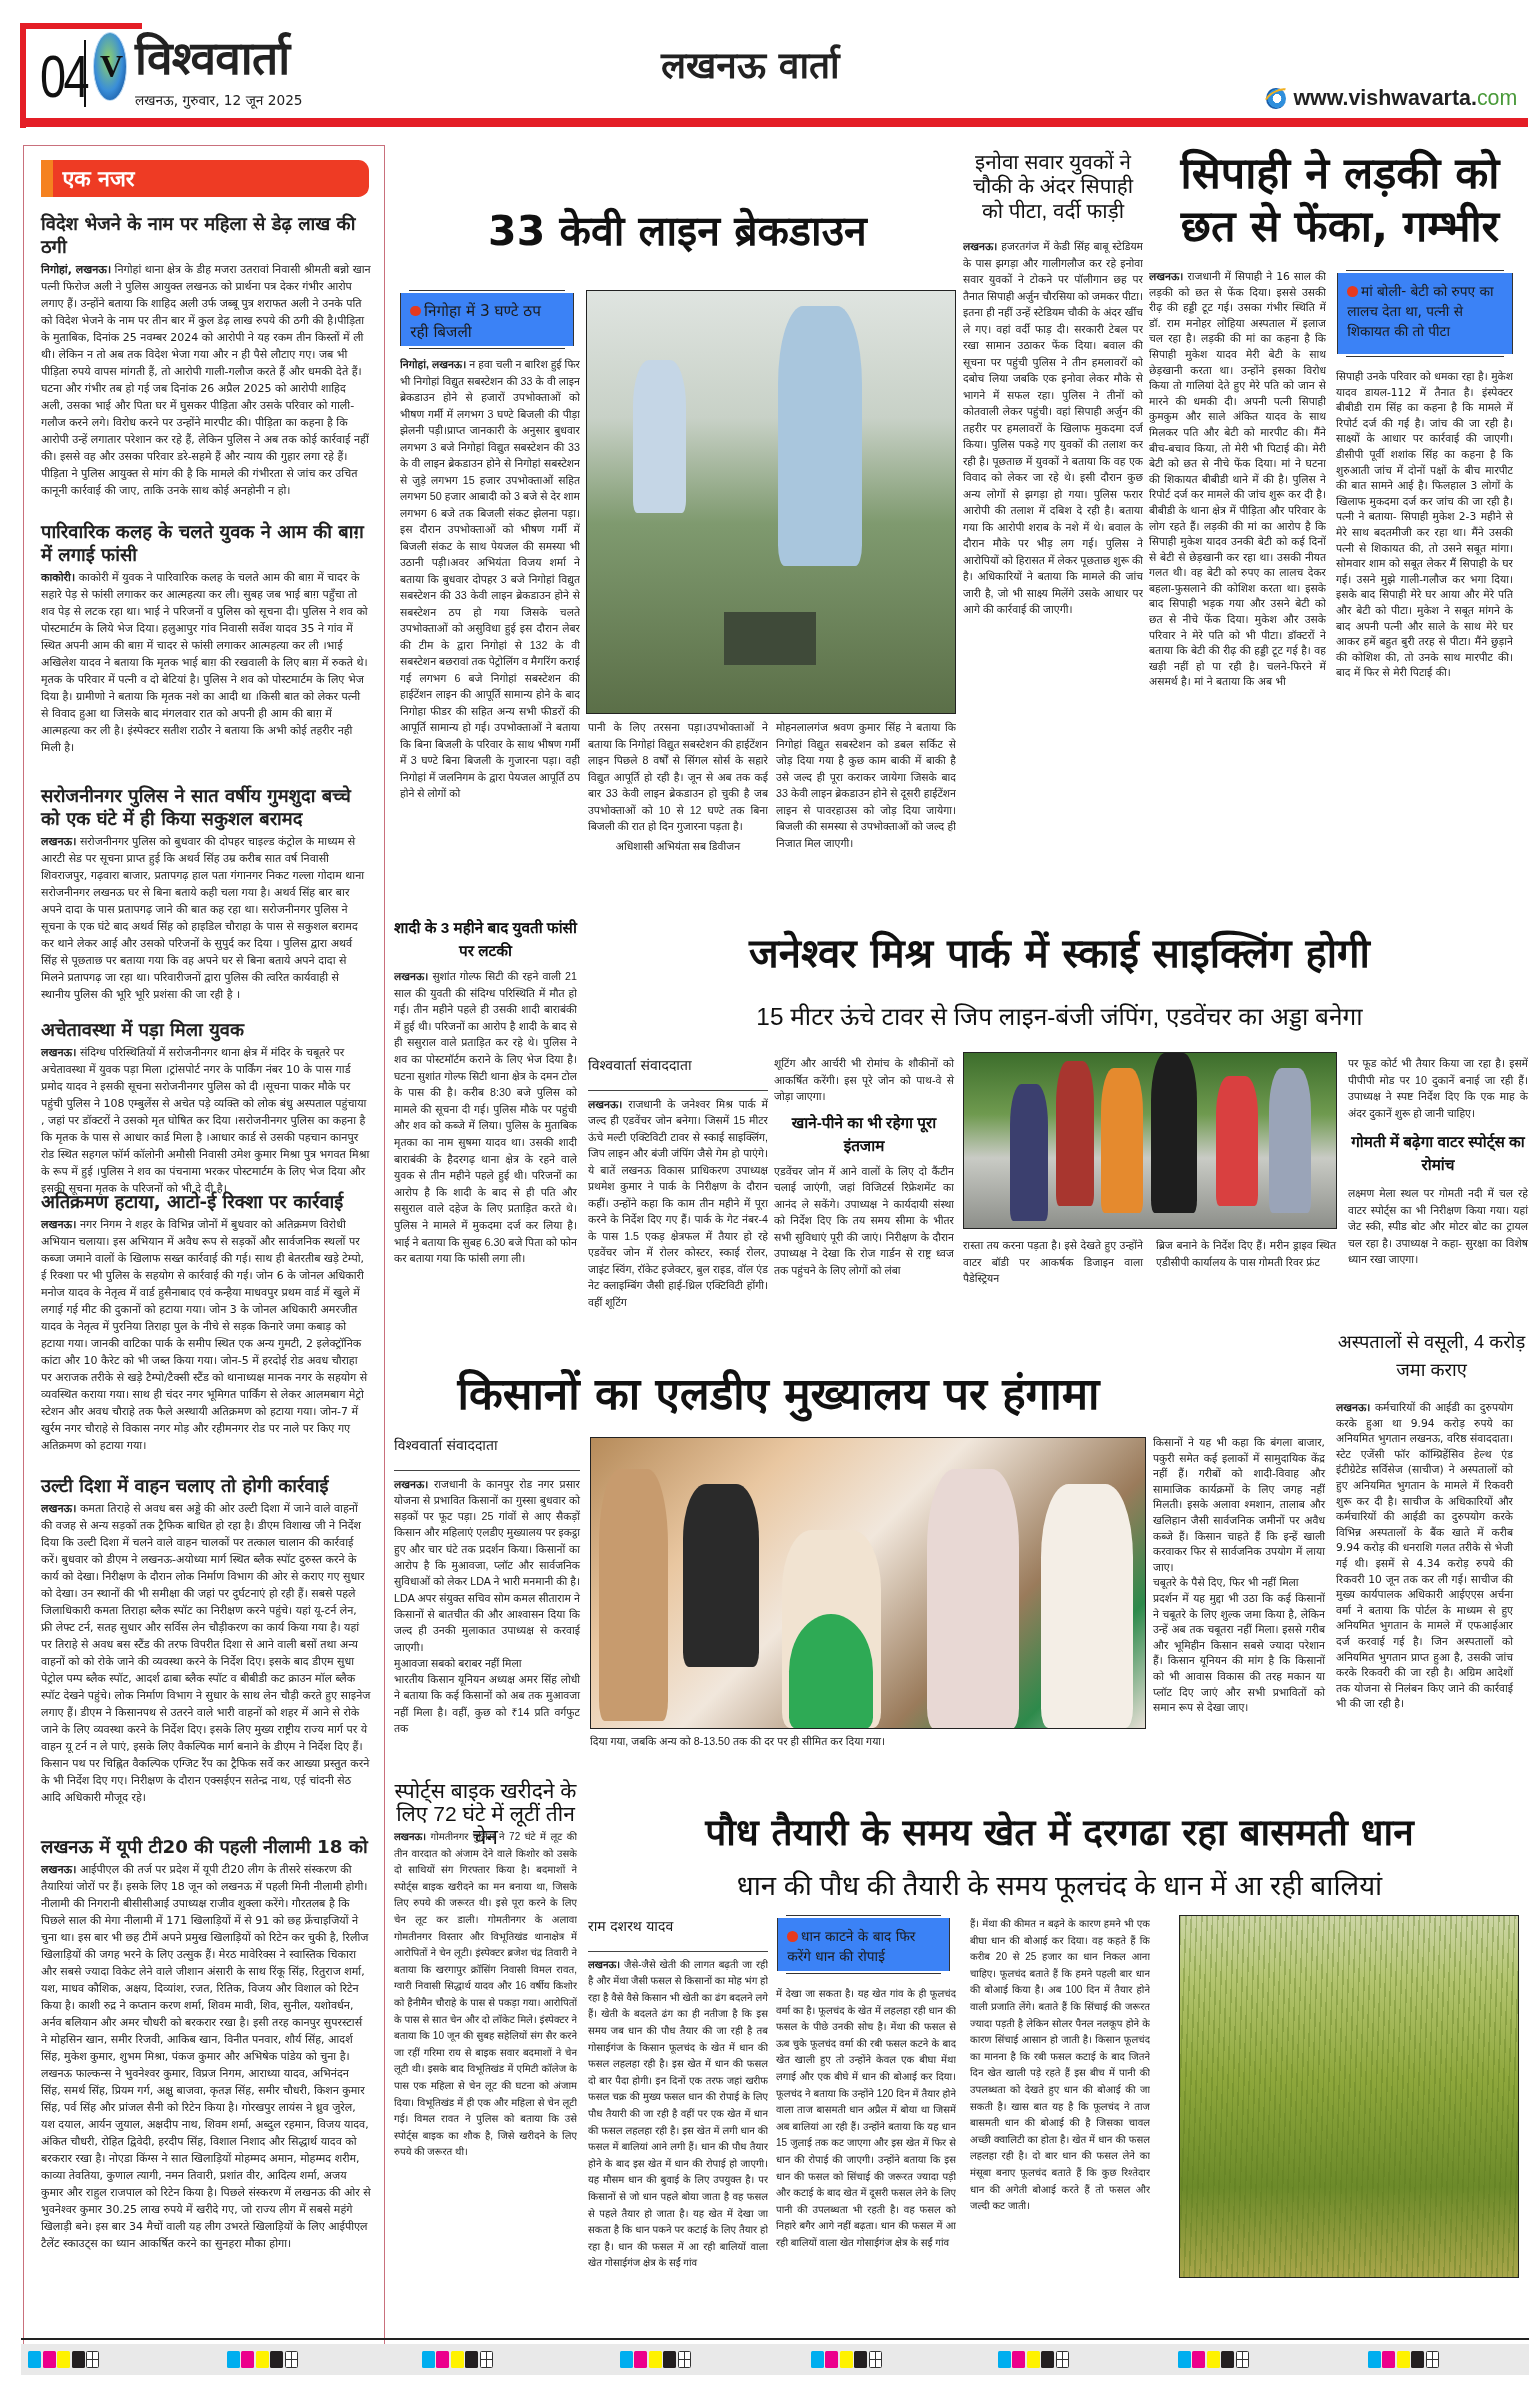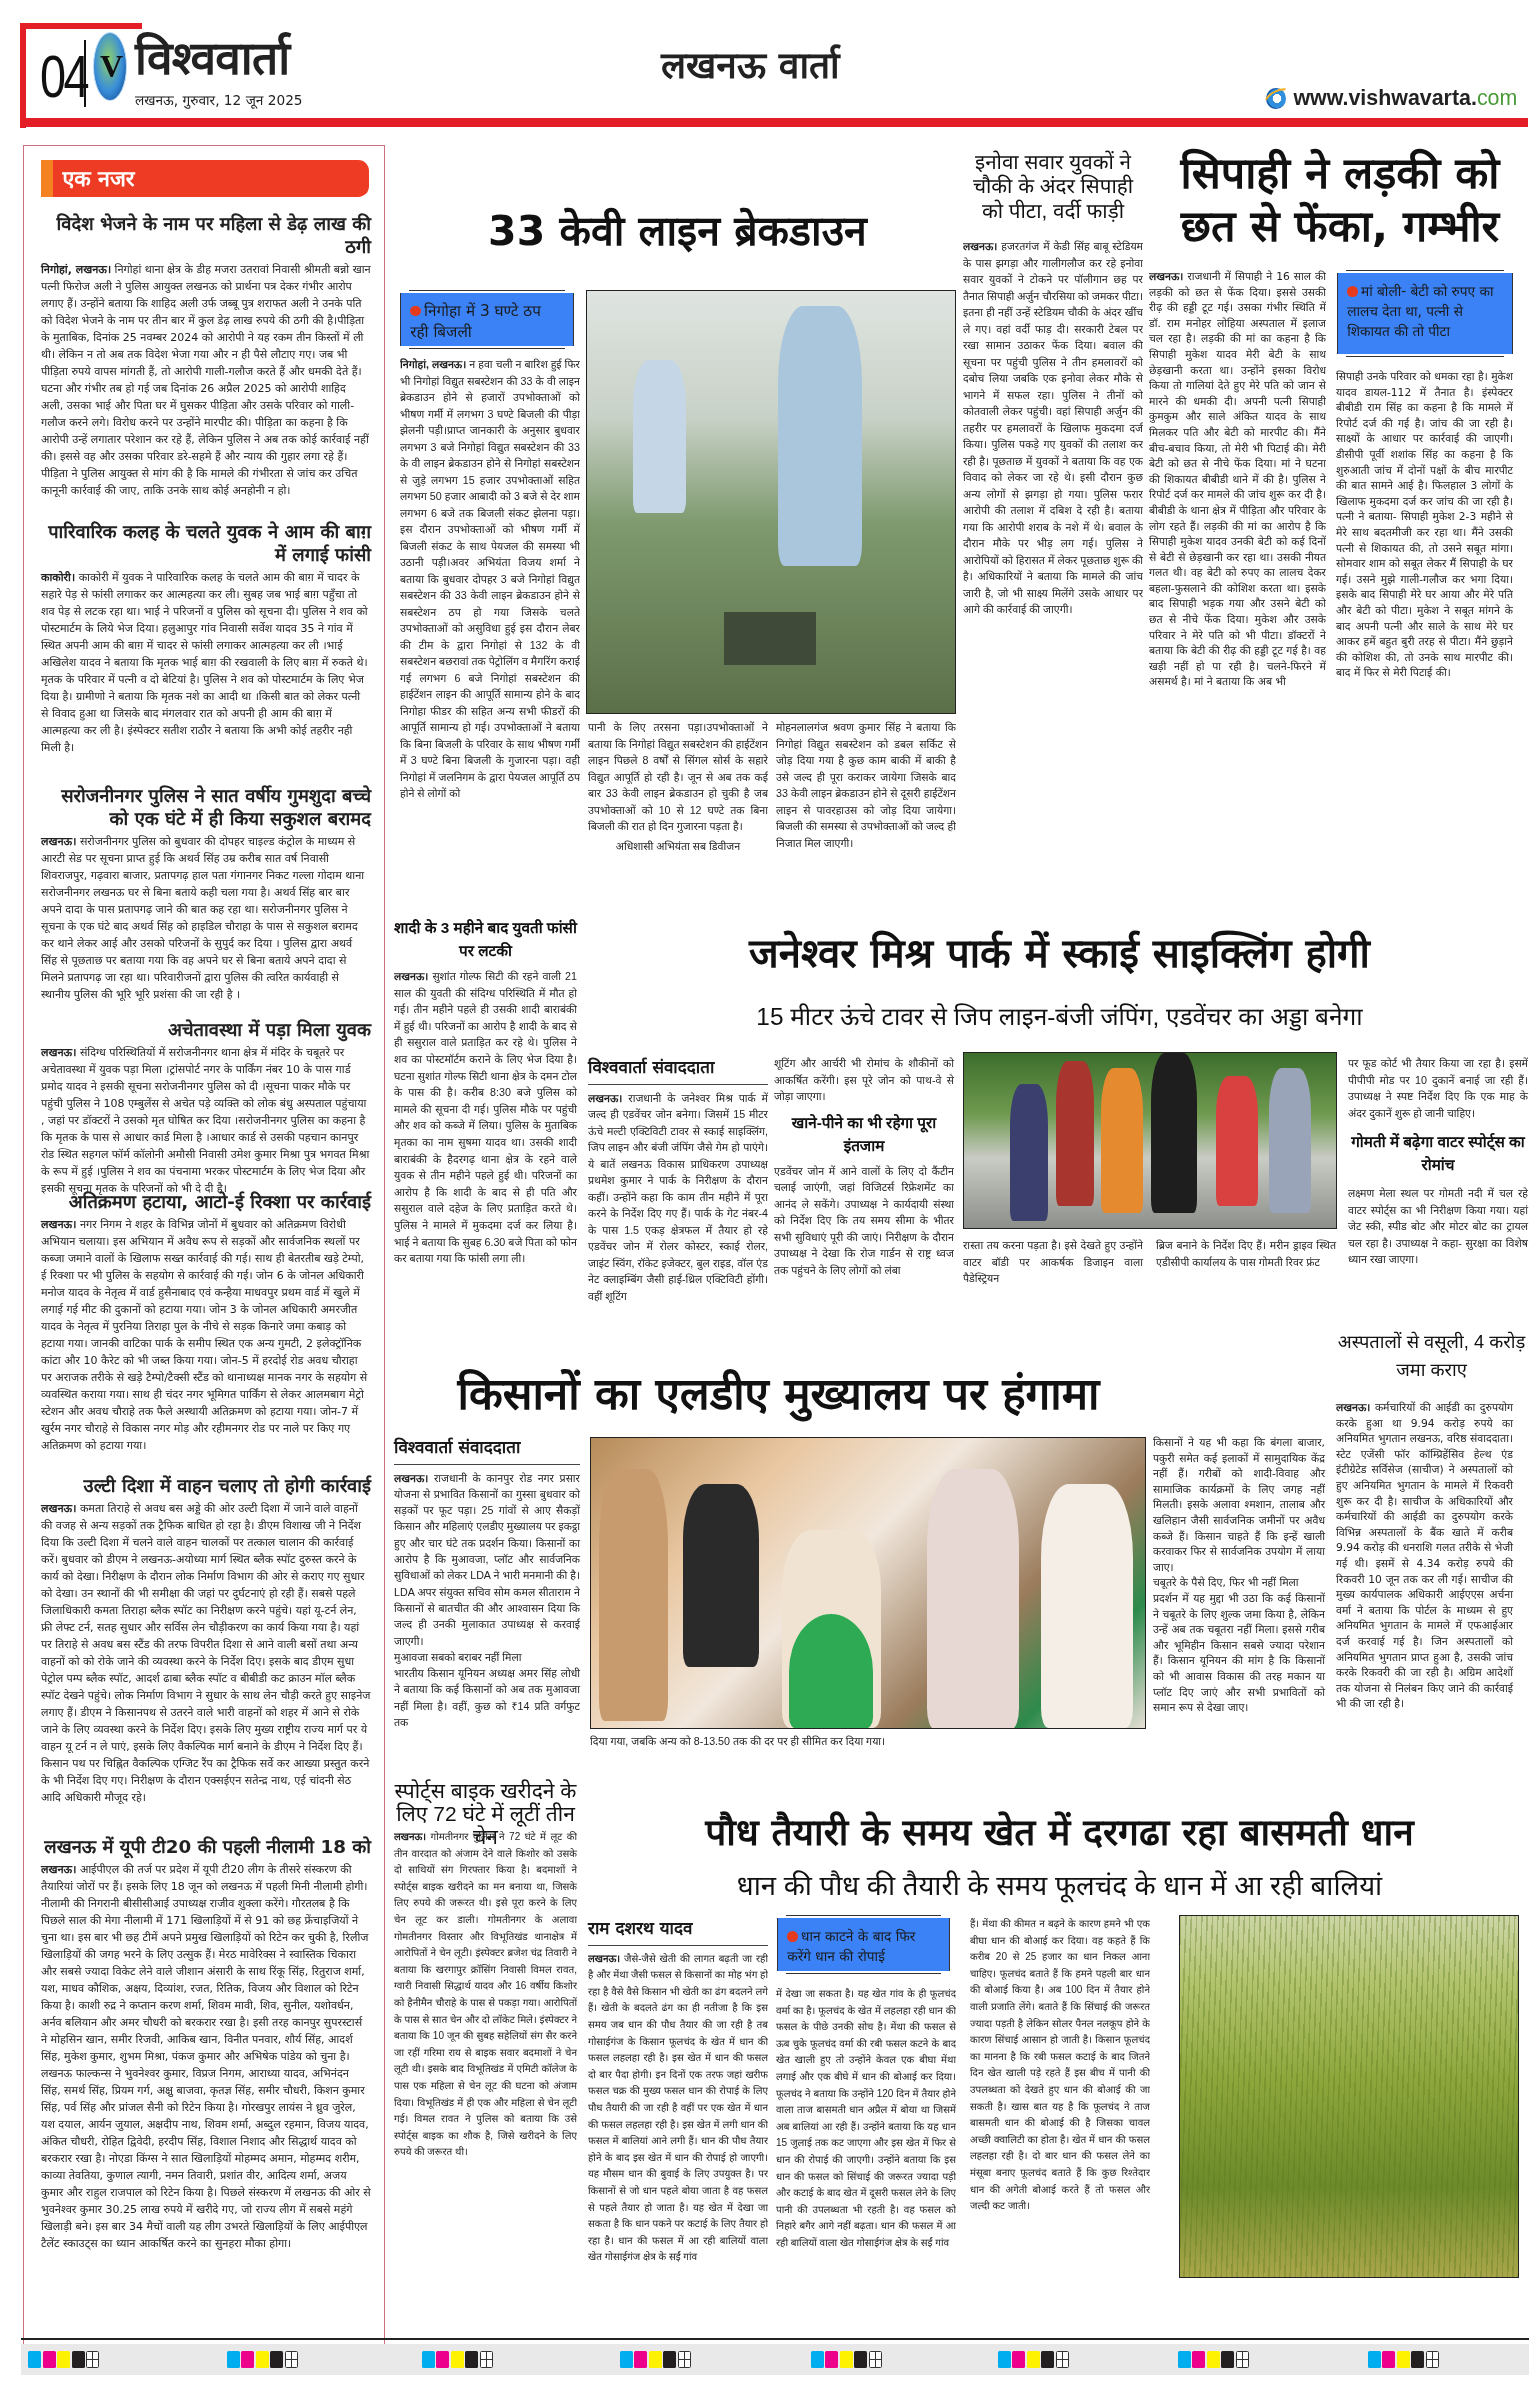--- a/index.html
+++ b/index.html
@@ -23,33 +23,33 @@
   .ie-icon { width: 20px; height: 21.4px; border-radius: 50%; background: radial-gradient(circle at 55% 50%, #fff 0 28%, #2f8fdc 30% 60%, #1a5fab 62%); position: relative; }
   .ie-icon::after { content: ""; position: absolute; left: -3.1px; top: 2.3px; width: 26px; height: 13.7px; border: 2.3px solid #f0b021; border-color: #f0b021 transparent transparent transparent; border-radius: 50%; transform: rotate(-28deg); }
 
   
   .abs { position: absolute; }
   .body-text { font-size: 11.5px; line-height: 16.4px; text-align: justify; color: #222; }
   .body-text b { font-weight: bold; }
   .condensed { font-family: "Liberation Sans Narrow", "Liberation Sans", sans-serif; }
   .photo { position: absolute; border: 1.5px solid #222; overflow: hidden; }
   .hl-big { font-weight: bold; color: #111; line-height: 1.1; text-align: center; }
-  .byline { font-size: 17px; font-weight: bold; border-bottom: 1.5px solid #444; padding-bottom: 6px; }
+  .byline { font-size: 14px; font-weight: normal; border-bottom: 1.5px solid #444; padding-bottom: 16px; }
   .callout { position: absolute; background: #3b82f6; border-left: 1.5px solid #333; border-right: 1.5px solid #333; padding: 7.6px 9.2px; }
   .callout::before, .callout::after { content: ""; position: absolute; left: 7.6px; right: 7.6px; height: 1.5px; background: #333; }
   .callout::before { top: -3.1px; } .callout::after { bottom: -3.1px; }
   .callout .dot { display: inline-block; width: 10.7px; height: 10.7px; border-radius: 50%; background: #e63a1f; margin-right: 3.1px; vertical-align: middle; }
 
   
   .left-box { position: absolute; left: 23px; top: 145px; width: 362px; height: 2212px; border: 1.5px solid #c9707c; }
   .ek-najar { position: absolute; left: 17px; top: 13.7px; width: 328px; height: 37px; background: #ee3b24; border-radius: 0 10.7px 10.7px 0; }
   .ek-najar::before { content: ""; position: absolute; left: 0; top: 0; width: 12.2px; height: 37px; background: #f58220; }
   .ek-najar span { position: absolute; left: 21.4px; top: 3.1px; color: #fff; font-size: 21.4px; font-weight: bold; }
   .lstory { position: absolute; left: 17px; width: 330px; }
-  .lstory h3 { font-size: 18.3px; font-weight: bold; line-height: 23px; color: #222; margin-bottom: 3.1px; text-align: right; }
+  .lstory h3 { font-size: 18.3px; font-weight: bold; line-height: 23px; color: #222; margin-bottom: 3.1px; }
   .lstory p { font-size: 11px; line-height: 17px; color: #222; }
 
   
   .s1-head { left: 397px; top: 156px; width: 561px; font-size: 41px; line-height: 50px; }
 
   
   .img-power { left: 586px; top: 290px; width: 370px; height: 424px; background:
     linear-gradient(180deg, #dfe4e0 0%, #c8d1c7 30%, #7f9a6f 55%, #5b6f48 100%); }
   .img-lda { left: 590px; top: 1437px; width: 556px; height: 292px; background: linear-gradient(135deg,#b68b5a 0%,#e9c7a1 25%,#f1e7dc 45%,#9a7b5b 70%,#2d8a4b 85%,#e7dfd6 100%); }
   .img-rice { left: 1179px; top: 1915px; width: 340px; height: 363px; background:

